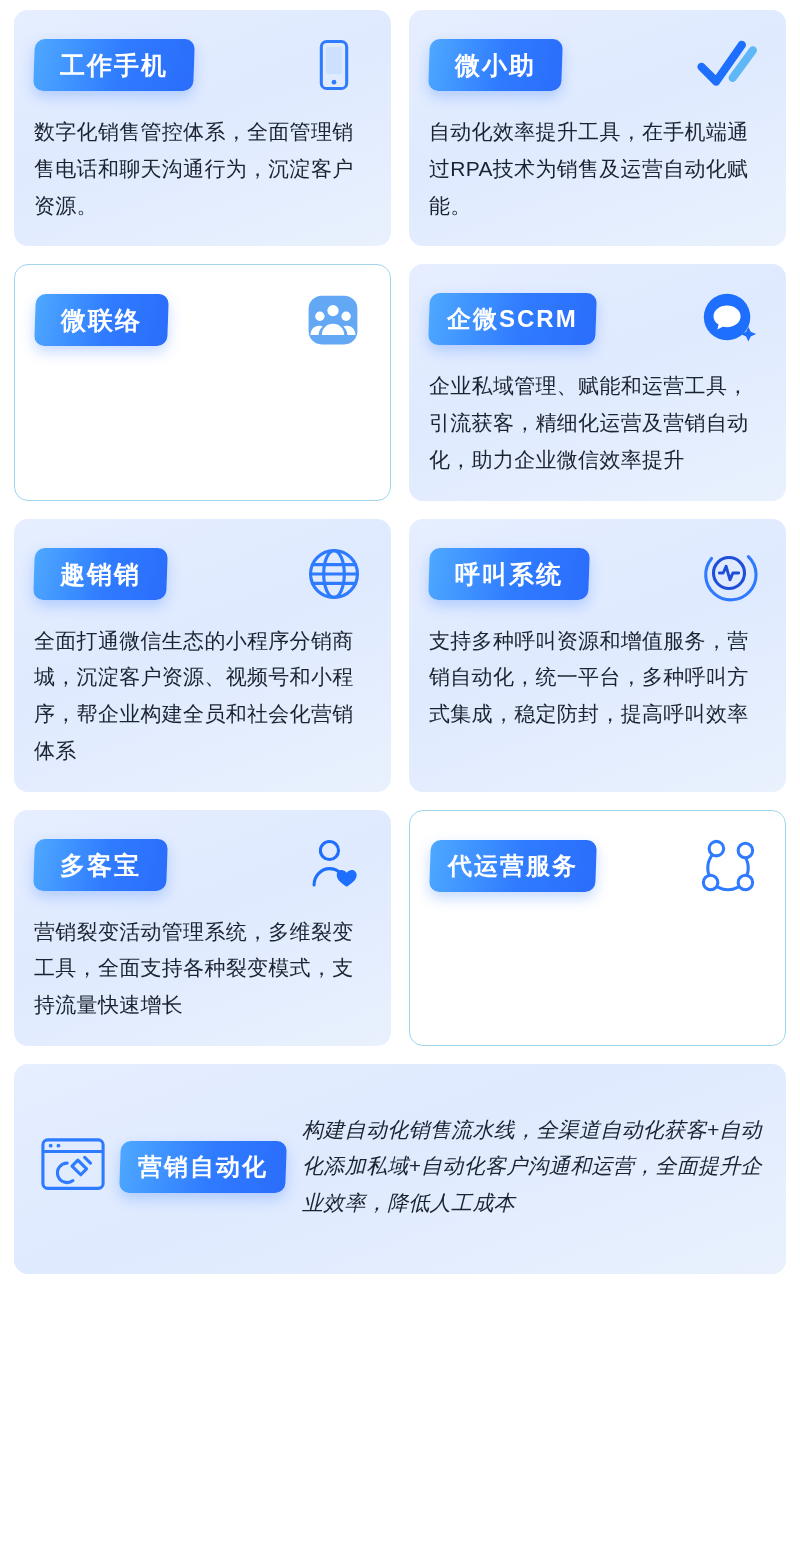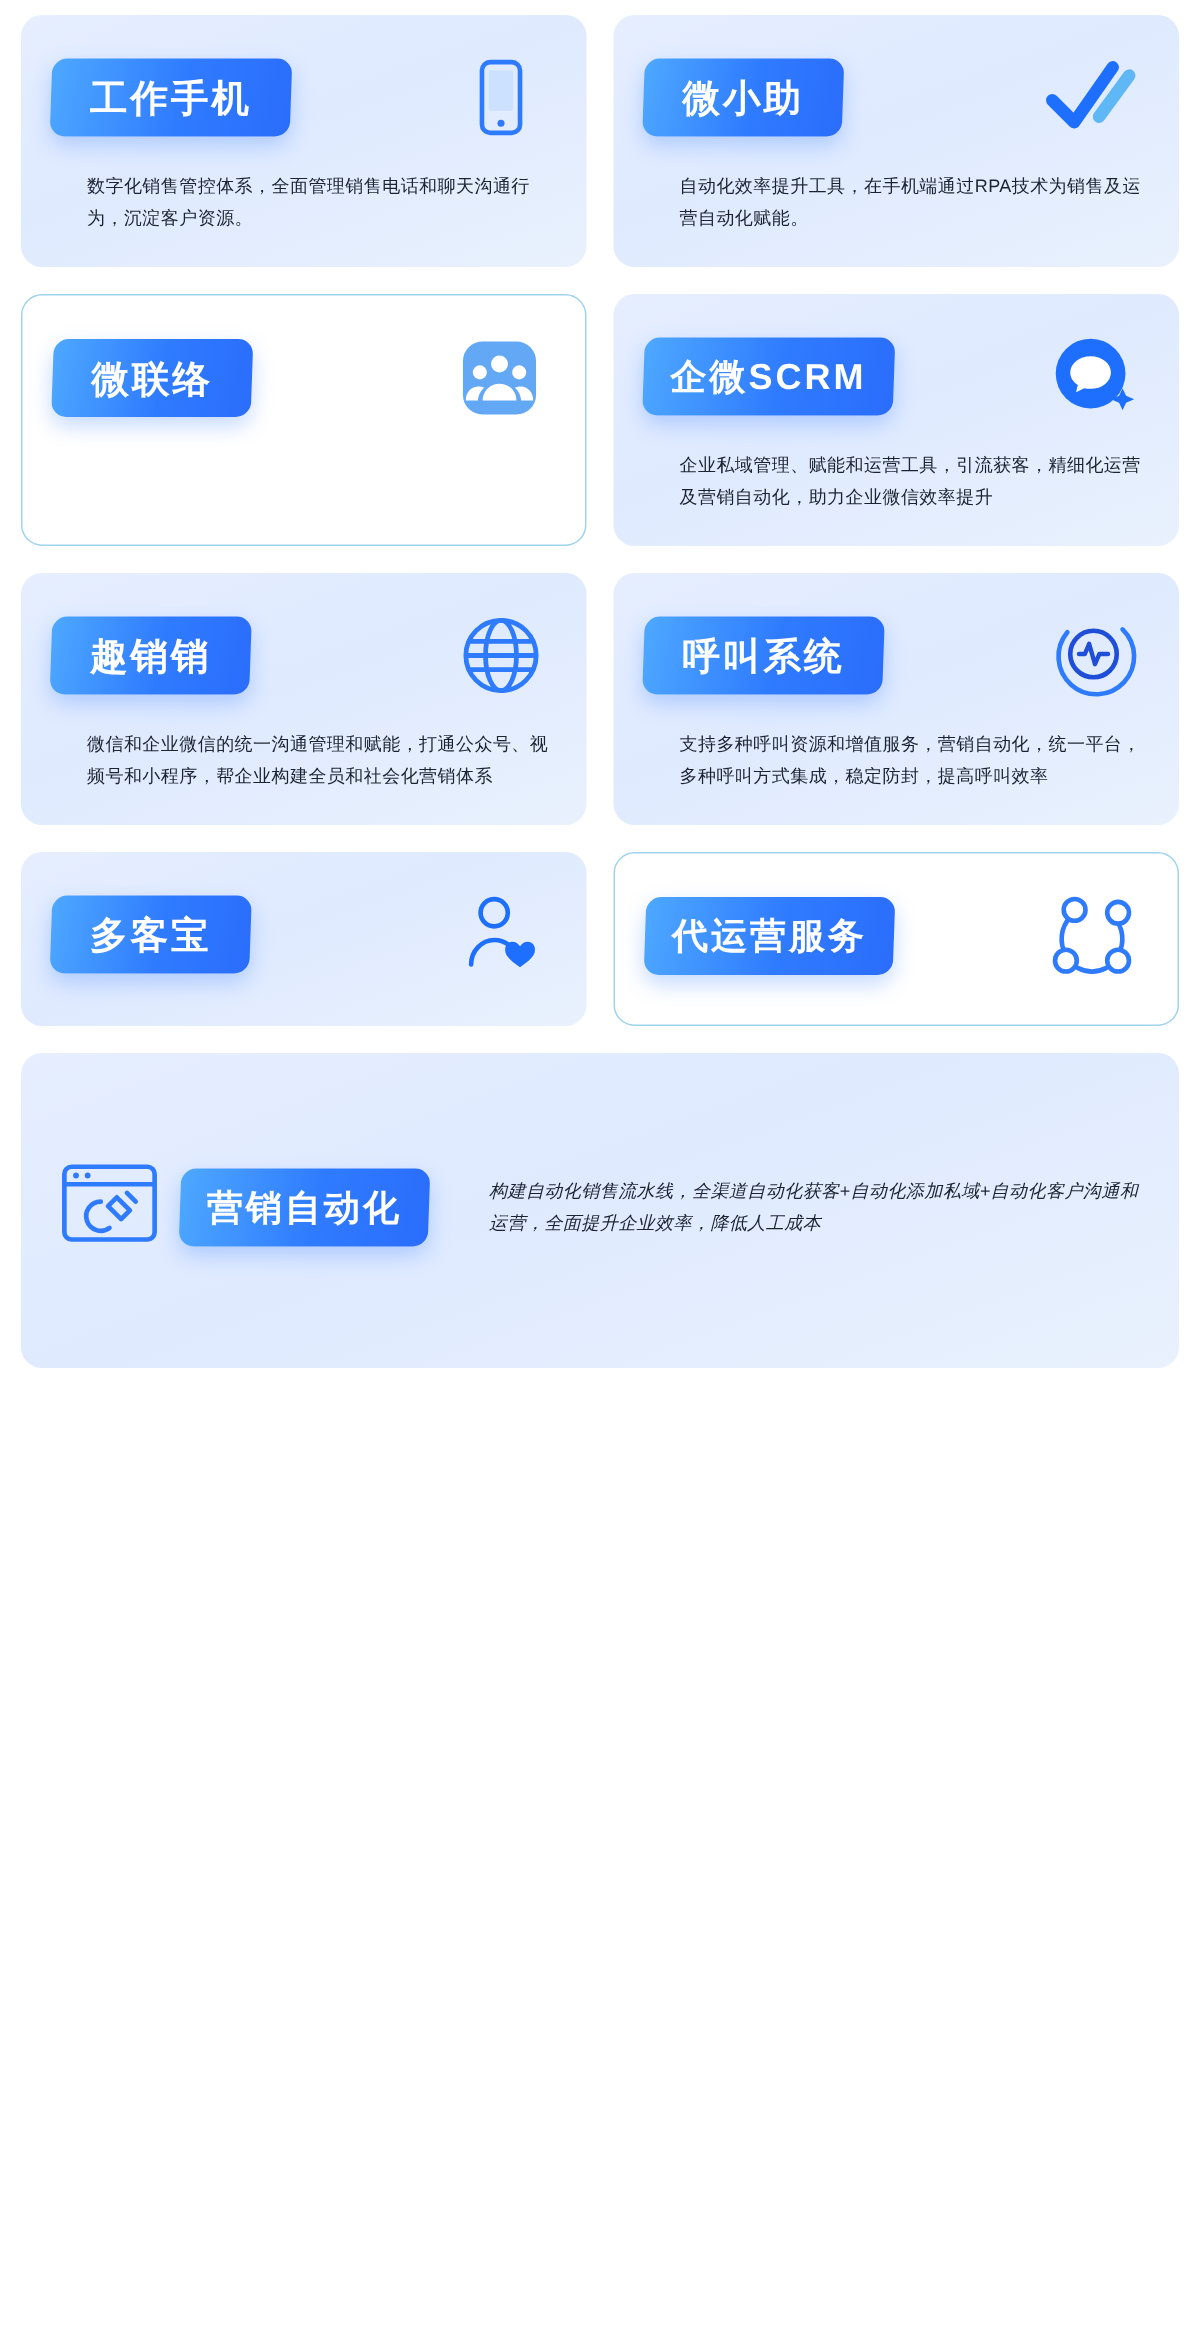--- a/index.html
+++ b/index.html
@@ -72,25 +72,24 @@
     height: 74px;
     display: flex;
     align-items: center;
     justify-content: center;
     flex: none;
   }
   .icon-wrap svg { display: block; }
 
   .desc {
     margin-top: 12px;
-    font-size: 12px;
+    font-size: 21px;
     line-height: 1.75;
     color: #1c2330;
     letter-spacing: 0.3px;
-    margin-left: 24px;
   }
 
   
   .wide-card {
     margin-top: 18px;
     box-sizing: border-box;
     border-radius: 14px;
     background: linear-gradient(160deg, #e6eeff 0%, #dfeaff 45%, #e9f1fd 100%);
     padding: 26px 22px 30px 22px;
     display: flex;
@@ -186,21 +185,21 @@
           <span>趣销销</span>
         </div>
         <div class="icon-wrap">
           <svg width="60" height="60" viewBox="0 0 64 64" fill="none">
             <circle cx="32" cy="32" r="25" stroke="#2f7bff" stroke-width="3.4"></circle>
             <ellipse cx="32" cy="32" rx="11" ry="25" stroke="#2f7bff" stroke-width="3.4"></ellipse>
             <path d="M8 22h48M8 42h48M7 32h50" stroke="#2f7bff" stroke-width="3.4"></path>
           </svg>
         </div>
       </div>
-      <div class="desc">微信和企业微信的统一沟通管理和赋能，打通公众号、视频号和小程序，帮企业构建全员和社会化营销体系</div>
+      <div class="desc">全面打通微信生态的小程序分销商城，沉淀客户资源、视频号和小程序，帮企业构建全员和社会化营销体系</div>
     </div>
 
     <div class="card">
       <div class="card-head">
         <div class="tag">
           <span>呼叫系统</span>
         </div>
         <div class="icon-wrap">
           <svg width="62" height="62" viewBox="0 0 64 64" fill="none">
             <path d="M52 14a26 26 0 1 1-38 2" stroke="#2f7bff" stroke-width="3.2" stroke-linecap="round" fill="none"></path>
@@ -218,20 +217,21 @@
           <span>多客宝</span>
         </div>
         <div class="icon-wrap">
           <svg width="58" height="60" viewBox="0 0 64 64" fill="none">
             <circle cx="27" cy="16" r="10" stroke="#1f6fff" stroke-width="3.4" fill="none"></circle>
             <path d="M10 54c0-10 8-18 17-18 4 0 8 1.4 11 4" stroke="#1f6fff" stroke-width="3.4" stroke-linecap="round" fill="none"></path>
             <path d="M46 56c-7-5-11-8-11-13 0-3.4 2.6-5.6 5.4-5.6 2 0 4 1 5.6 3.2 1.6-2.2 3.6-3.2 5.6-3.2 2.8 0 5.4 2.2 5.4 5.6 0 5-4 8-11 13z" fill="#1f6fff"></path>
           </svg>
         </div>
       </div>
+      <div class="desc">营销裂变活动管理系统，多维裂变工具，全面支持各种裂变模式，支持流量快速增长</div>
     </div>
 
     <div class="card outlined">
       <div class="card-head">
         <div class="tag wide">
           <span>代运营服务</span>
         </div>
         <div class="icon-wrap">
           <svg width="62" height="58" viewBox="0 0 64 60" fill="none">
             <path d="M17 17a22 22 0 0 0-3 26M47 17a22 22 0 0 1 3 26M22 52a22 22 0 0 0 20 0" stroke="#2f7bff" stroke-width="3.2" stroke-linecap="round" fill="none"></path>

